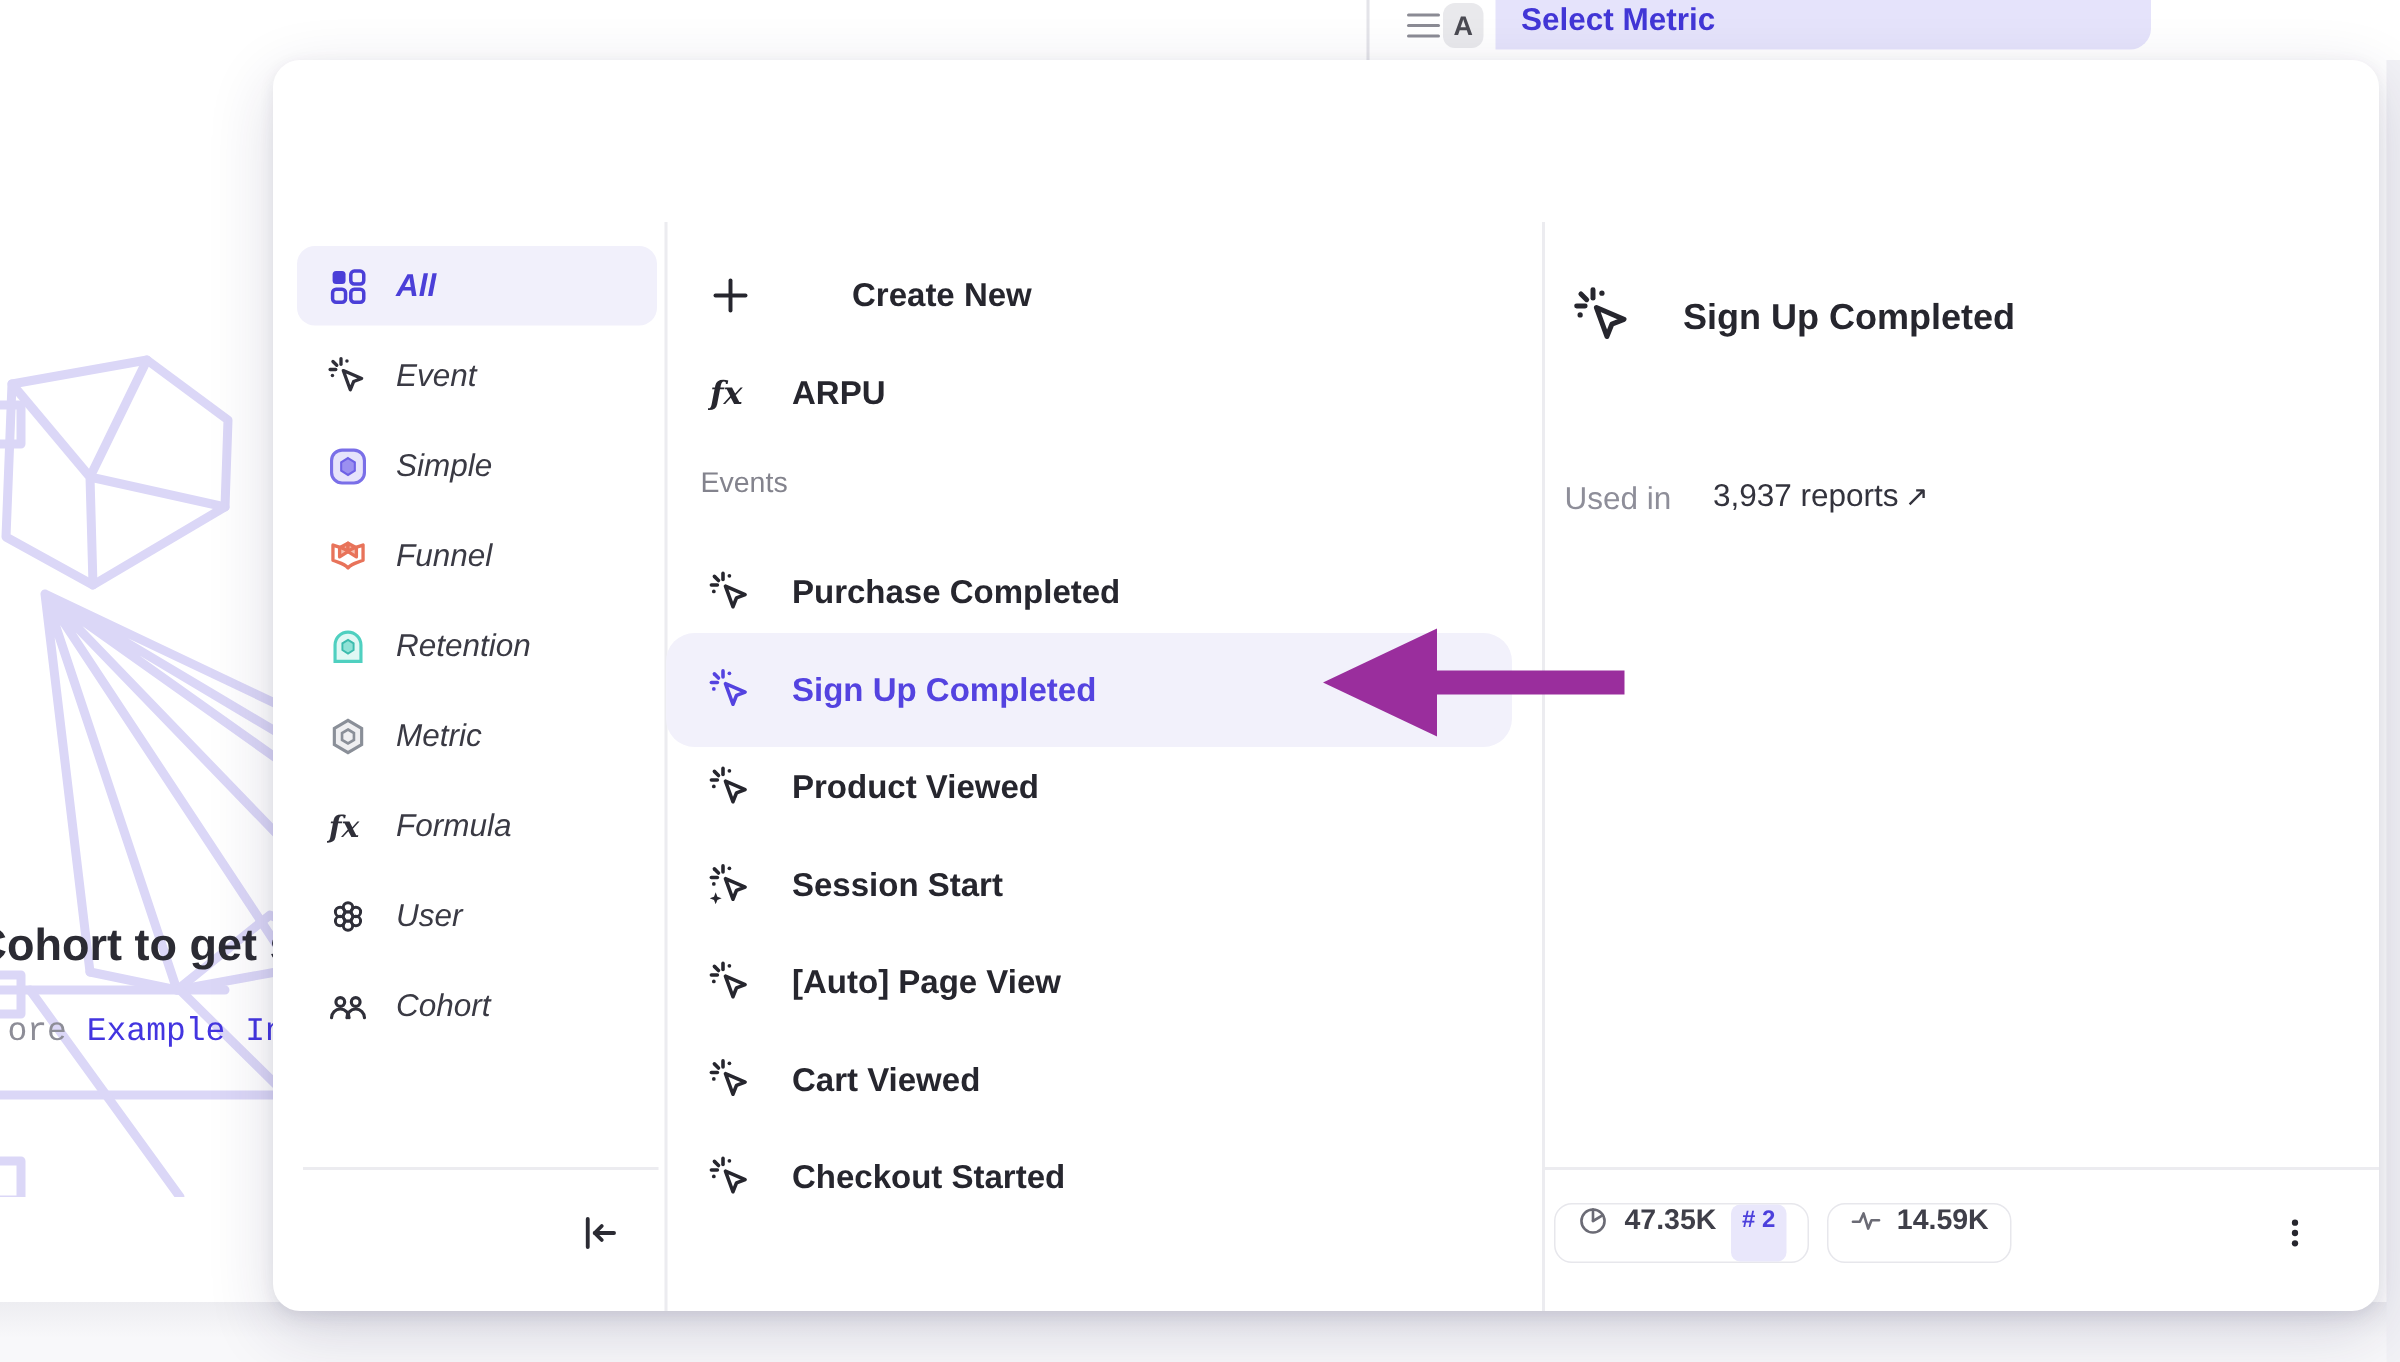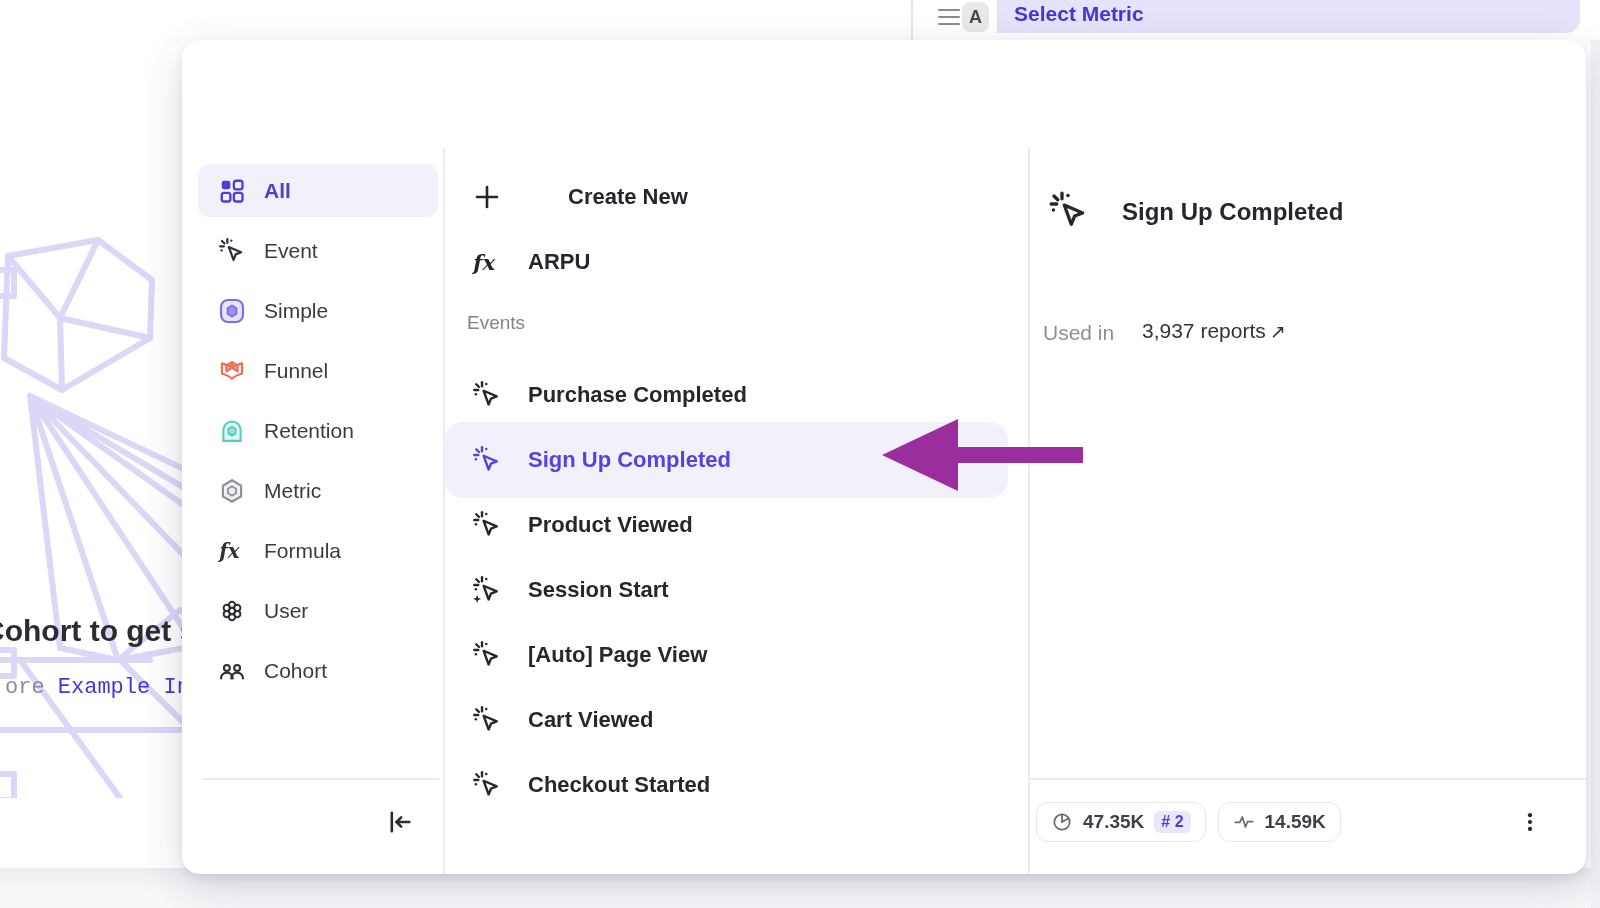--- a/index.html
+++ b/index.html
@@ -17,21 +17,21 @@
   .page-vline.bottom { top:868px; height:40px; }
   .bottom-band { position:absolute; left:0; top:868px; width:1600px; height:40px;
     background:linear-gradient(180deg,#ededf1 0%,#f8f8fa 60%); }
   .right-strip { position:absolute; left:1591px; top:40px; width:9px; height:868px; background:#f2f2f6; }
 
   .top-header { position:absolute; left:911px; top:0; width:689px; height:40px; background:#ffffff; }
   .hamburger { position:absolute; left:27px; top:9px; width:22px; height:16px; display:flex; flex-direction:column; justify-content:space-between; }
   .hamburger i { display:block; height:2.4px; background:#8b8b94; border-radius:2px; }
   .a-badge { position:absolute; left:51px; top:2px; width:27px; height:30px; background:#e9e9ec;
     border-radius:8px; color:#4a4a52; font-weight:bold; font-size:18px; display:flex; align-items:center; justify-content:center; }
-  .select-metric-bar { position:absolute; left:86px; top:0; width:583px; height:33px;
+  .select-metric-bar { position:absolute; left:86px; top:0; width:437px; height:33px;
     background:#e5e3fb; border-bottom-right-radius:14px; }
   .select-metric-bar .smb-label { position:absolute; left:17px; top:2px; font-size:21px; font-weight:bold; color:#4236d6; }
 
   .bg-heading { position:absolute; left:-17px; top:614px; font-size:30px; font-weight:bold; color:#2b2b33; white-space:nowrap; }
   .bg-linkline { position:absolute; left:5px; top:675px; font-size:22px; white-space:nowrap;font-family:Liberation Mono, monospace; }
   .bg-linkline .muted { color:#8d8d97; }
   .bg-linkline .link { color:#4335e0; font-weight:500; }
 
   .bg-illustration { position:absolute; left:0; top:218px; }
 
@@ -48,21 +48,21 @@
     font-family:inherit; color:#2e2e38; background:transparent; }
   .search-input::placeholder { color:#8a8a96; opacity:1; }
 
   .vdiv { position:absolute; top:108px; bottom:0; width:1.5px; background:#ececf0; }
   .vdiv.one { left:261px; } .vdiv.two { left:846px; }
 
   
   .side-list { position:absolute; left:16px; top:124px; width:240px; display:flex; flex-direction:column; gap:7px; }
   .side-item { height:53px; border-radius:12px; display:flex; align-items:center; padding-left:20px; cursor:pointer; }
   .side-item .icn { width:28px; height:28px; color:#2f2f39; flex:0 0 auto; }
-  .side-item .lbl { margin-left:18px; font-size:21px; font-weight:500; color:#3a3a44; }
+  .side-item .lbl { margin-left:18px; font-size:21px; font-weight:500; color:#3a3a44;font-style:italic; }
   .side-item.selected { background:#f1f0fb; }
   .side-item.selected .lbl { color:#4b3fd8; font-weight:600; }
   .side-item.selected .icn { color:#4b3fd8; }
 
   .side-hdiv { position:absolute; left:20px; top:738px; width:237px; height:2px; background:#ececf0; }
   .collapse-btn { position:absolute; left:198px; top:762px; width:40px; height:40px;
     display:flex; align-items:center; justify-content:center; color:#2b2b33; cursor:pointer; }
   .collapse-btn svg { width:28px; height:28px; }
 
   
@@ -84,21 +84,21 @@
   
   .detail-icon { position:absolute; left:866px; top:150px; width:42px; height:42px; color:#26262e; }
   .detail-title { position:absolute; left:940px; top:158px; font-size:24px; font-weight:bold; color:#26262e; }
   .used-label { position:absolute; left:861px; top:281px; font-size:21px; color:#8e8e99; }
   .used-value { position:absolute; left:960px; top:279px; font-size:21px; color:#33333d; cursor:pointer; }
   .used-value .ext { font-size:19px; margin-left:4px; }
 
   .detail-hdiv { position:absolute; left:847px; right:0; top:738px; height:2px; background:#ececf0; }
   .stat-row { position:absolute; left:854px; top:762px; display:flex; gap:12px; align-items:center; }
   .stat-pill { height:40px; border:1.5px solid #e7e7ec; border-radius:12px; background:#fff;
-    display:flex; align-items:center; gap:10px; padding:0 14px; cursor:pointer; }
+    display:flex; gap:10px; padding:0 14px; cursor:pointer; }
   .stat-pill .icn { width:22px; height:22px; color:#6b6b75; }
   .stat-pill .val { font-size:19px; font-weight:600; color:#3f3f49; }
   .stat-pill .badge { font-size:16px; font-weight:600; color:#4c40dc; background:#e9e7fb; border-radius:6px; padding:2px 7px; }
   .kebab { position:absolute; left:1328px; top:762px; width:40px; height:40px; display:flex; align-items:center; justify-content:center; cursor:pointer; color:#26262e; }
   .kebab svg { width:22px; height:22px; }
 
   
   .annotation-arrow { position:absolute; left:870px; top:408px; z-index:30; }
 </style>
 </head>

